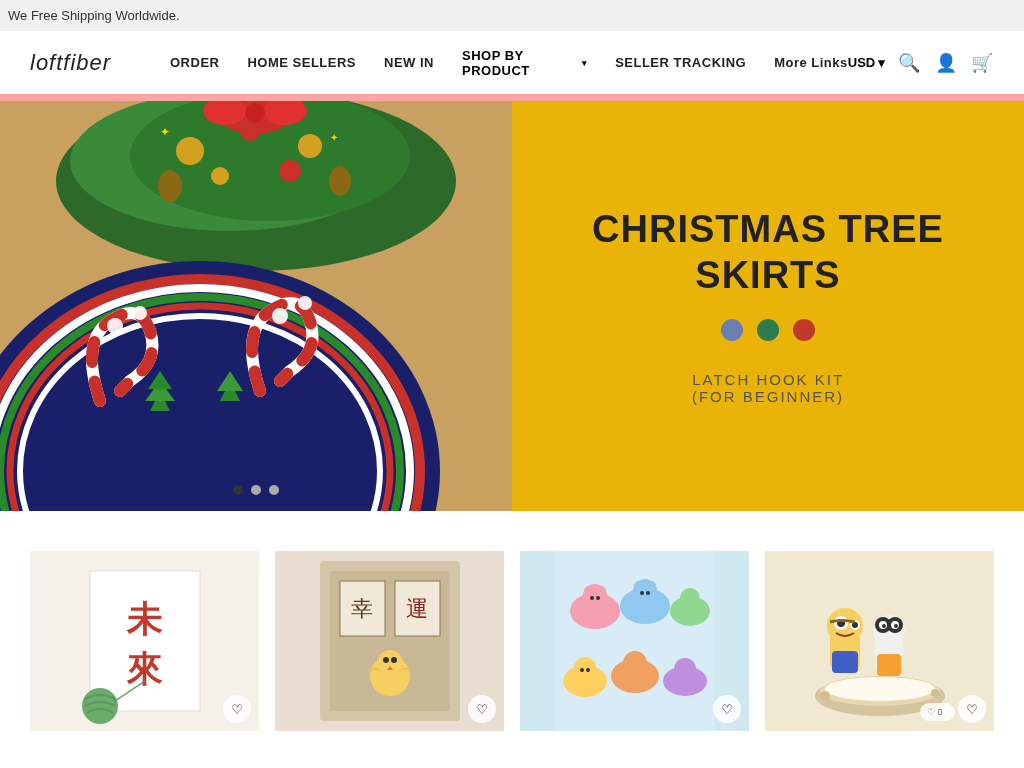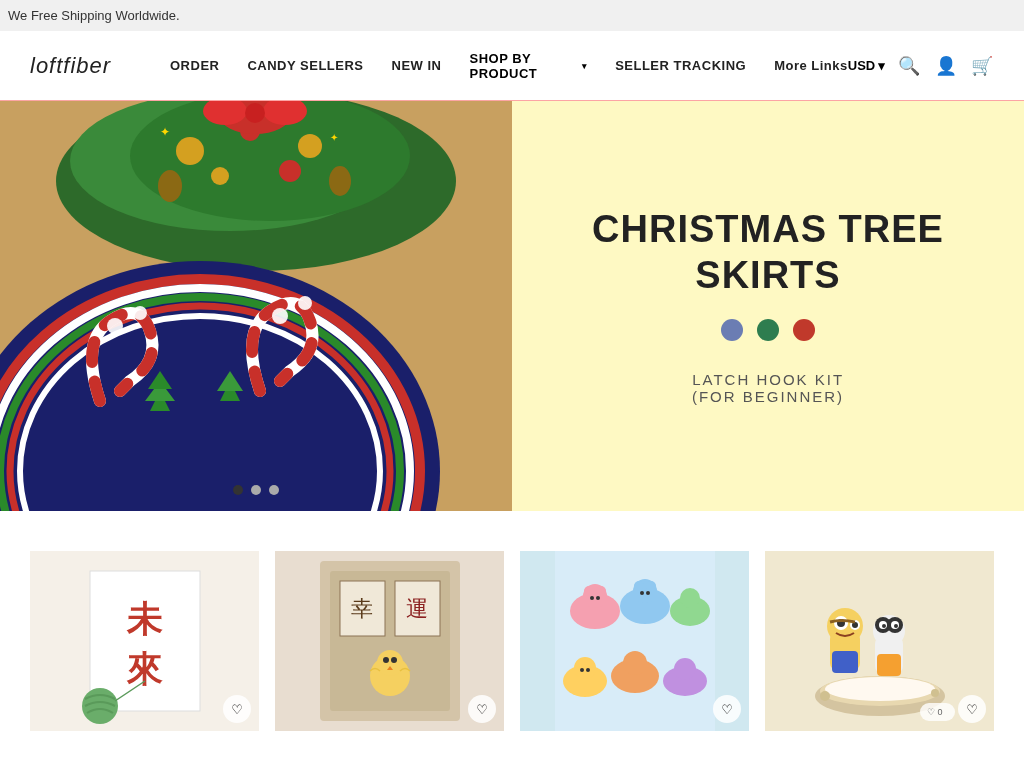--- a/index.html
+++ b/index.html
@@ -13,21 +13,21 @@
       font-size: 13px;
       color: #333;
     }
 
     
     .header {
       display: flex;
       align-items: center;
       padding: 0 30px;
       height: 70px;
-      border-bottom: 1px solid #fca5a5;
+      border-bottom: 7px solid #fca5a5;
     }
     .logo {
       font-size: 22px;
       font-weight: 300;
       letter-spacing: 1px;
       color: #222;
       min-width: 140px;
       font-style: italic;
     }
     .nav {
@@ -79,21 +79,21 @@
     
     .hero {
       display: flex;
       height: 410px;
       width: 100%;
       position: relative;
     }
 
     .hero-right {
       width: 50%;
-      background: #fef9c3;
+      background: #eab308;
       display: flex;
       flex-direction: column;
       align-items: center;
       justify-content: center;
       padding: 30px;
     }
     .hero-title {
       font-size: 38px;
       font-weight: 900;
       text-align: center;
@@ -216,21 +216,21 @@
 
 <div class="announcement-bar">
   <span>We Free Shipping Worldwide.</span>
 </div>
 
 <header class="header">
   <div class="logo">loftfiber</div>
 
   <nav class="nav">
     <a href="#">ORDER</a>
-    <a href="#">CANDY SELLERS</a>
+    <a href="#">HOME SELLERS</a>
     <a href="#">NEW IN</a>
     <div class="has-dropdown">
       <span>SHOP BY PRODUCT</span>
       <span class="dropdown-arrow">▾</span>
     </div>
     <a href="#">SELLER TRACKING</a>
     <a href="#">More Links</a>
   </nav>
 
   <div class="header-icons">

